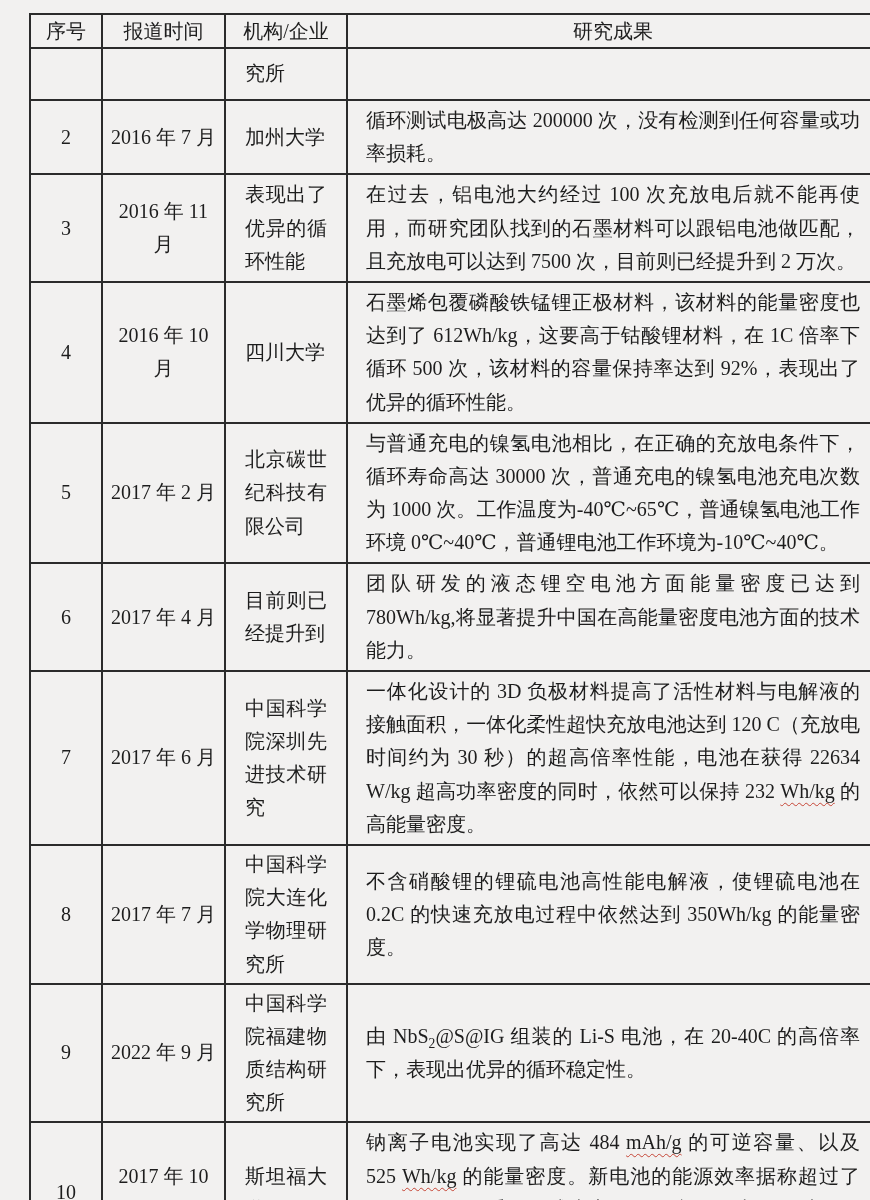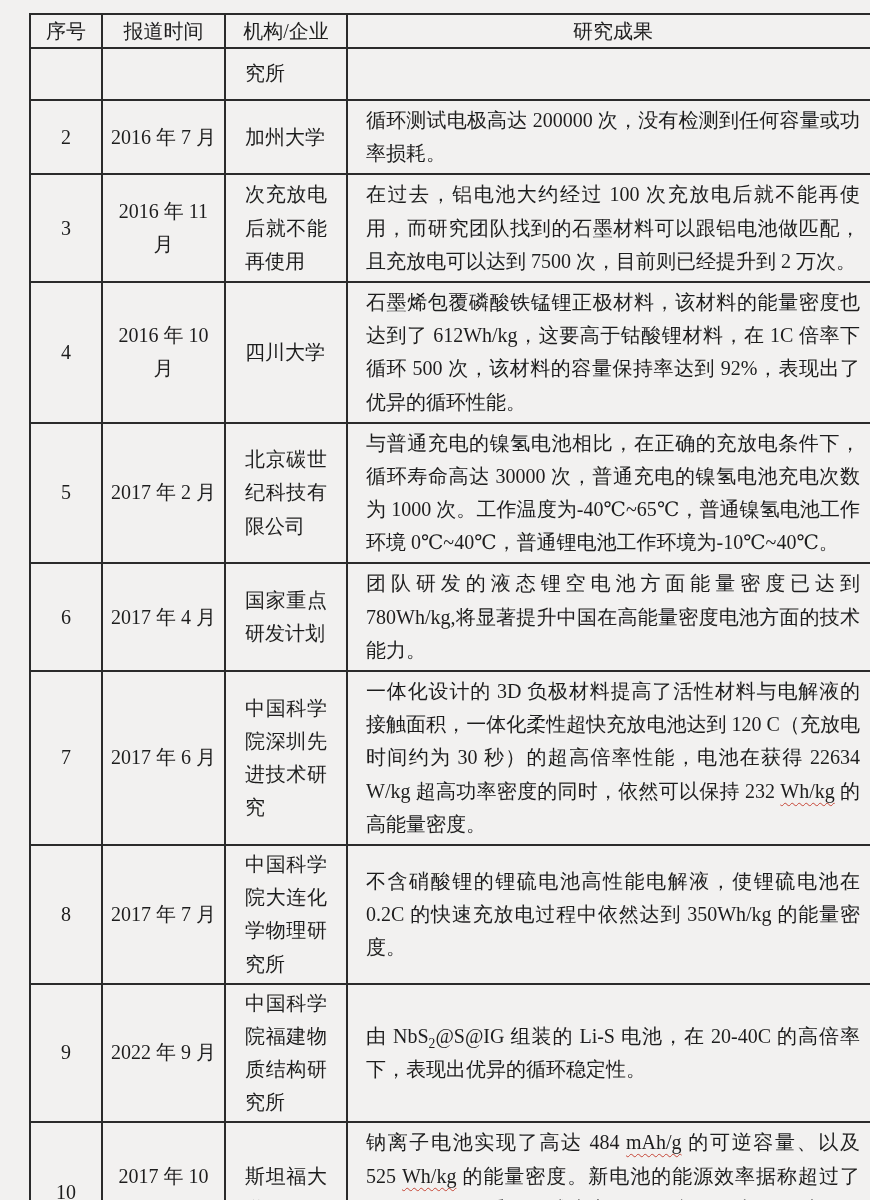--- a/index.html
+++ b/index.html
@@ -101,39 +101,39 @@
         </tr>
         <tr>
           <td class="col-no">2</td>
           <td class="col-date">2016 年 7 月</td>
           <td class="col-org">加州大学</td>
           <td class="col-result"><span>循环测试电极高达 200000 次，没有检测到任何容量或功率损耗。</span></td>
         </tr>
         <tr>
           <td class="col-no">3</td>
           <td class="col-date">2016 年 11 月</td>
-          <td class="col-org">次充放电后就不能再使用</td>
+          <td class="col-org">表现出了优异的循环性能</td>
           <td class="col-result"><span>在过去，铝电池大约经过 100 次充放电后就不能再使用，而研究团队找到的石墨材料可以跟铝电池做匹配，且充放电可以达到 7500 次，目前则已经提升到 2 万次。</span></td>
         </tr>
         <tr>
           <td class="col-no">4</td>
           <td class="col-date">2016 年 10 月</td>
           <td class="col-org">四川大学</td>
           <td class="col-result"><span>石墨烯包覆磷酸铁锰锂正极材料，该材料的能量密度也达到了 612Wh/kg，这要高于钴酸锂材料，在 1C 倍率下循环 500 次，该材料的容量保持率达到 92%，表现出了优异的循环性能。</span></td>
         </tr>
         <tr>
           <td class="col-no">5</td>
           <td class="col-date">2017 年 2 月</td>
           <td class="col-org">北京碳世纪科技有限公司</td>
           <td class="col-result"><span>与普通充电的镍氢电池相比，在正确的充放电条件下，循环寿命高达 30000 次，普通充电的镍氢电池充电次数为 1000 次。工作温度为-40℃~65℃，普通镍氢电池工作环境 0℃~40℃，普通锂电池工作环境为-10℃~40℃。</span></td>
         </tr>
         <tr>
           <td class="col-no">6</td>
           <td class="col-date">2017 年 4 月</td>
-          <td class="col-org">国家重点研发计划</td>
+          <td class="col-org">目前则已经提升到</td>
           <td class="col-result"><span>团队研发的液态锂空电池方面能量密度已达到 780Wh/kg,将显著提升中国在高能量密度电池方面的技术能力。</span></td>
         </tr>
         <tr>
           <td class="col-no">7</td>
           <td class="col-date">2017 年 6 月</td>
           <td class="col-org">中国科学院深圳先进技术研究</td>
           <td class="col-result"><span>一体化设计的 3D 负极材料提高了活性材料与电解液的接触面积，一体化柔性超快充放电池达到 120 C（充放电时间约为 30 秒）的超高倍率性能，电池在获得 22634 W/kg 超高功率密度的同时，依然可以保持 232 </span><span class="sq">Wh/kg</span><span> 的高能量密度。</span></td>
         </tr>
         <tr>
           <td class="col-no">8</td>

